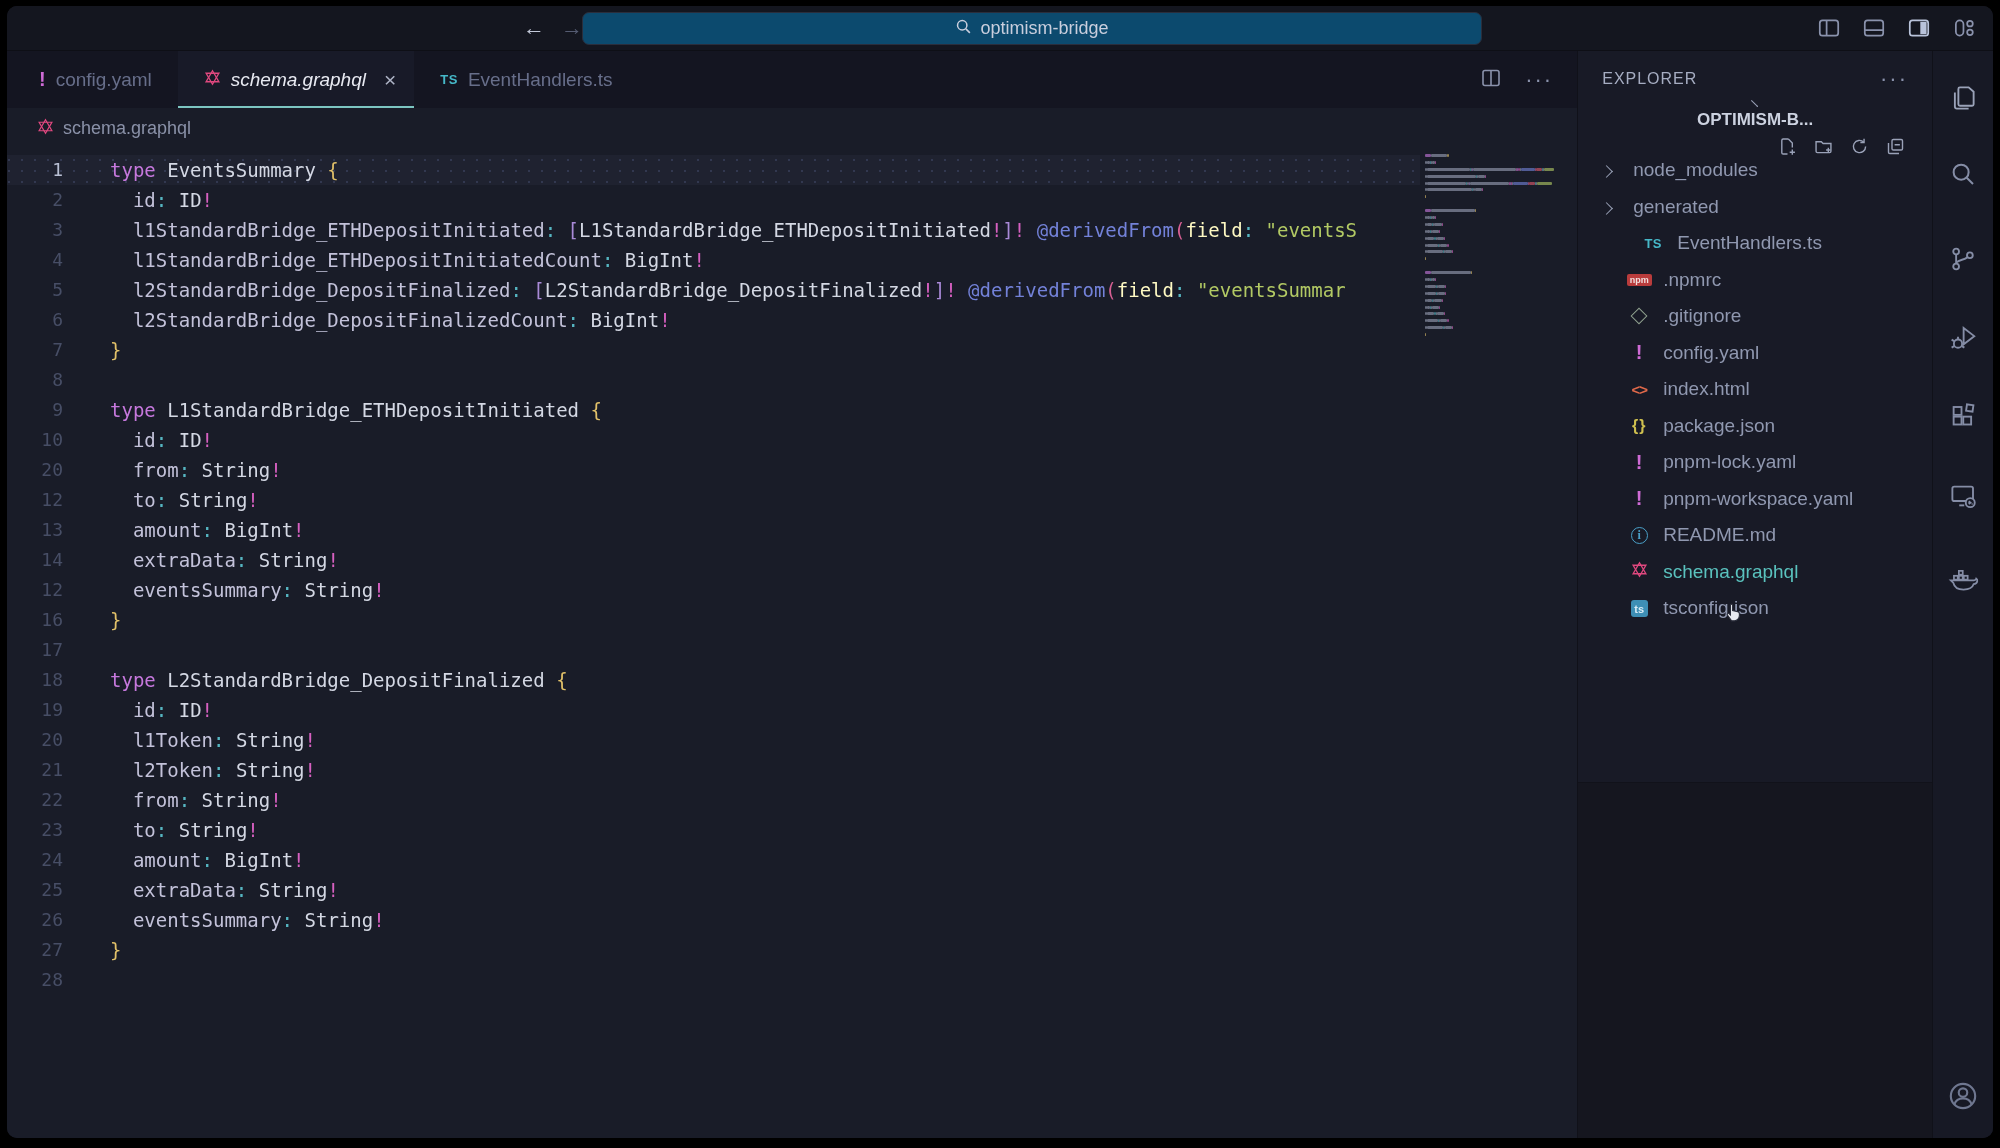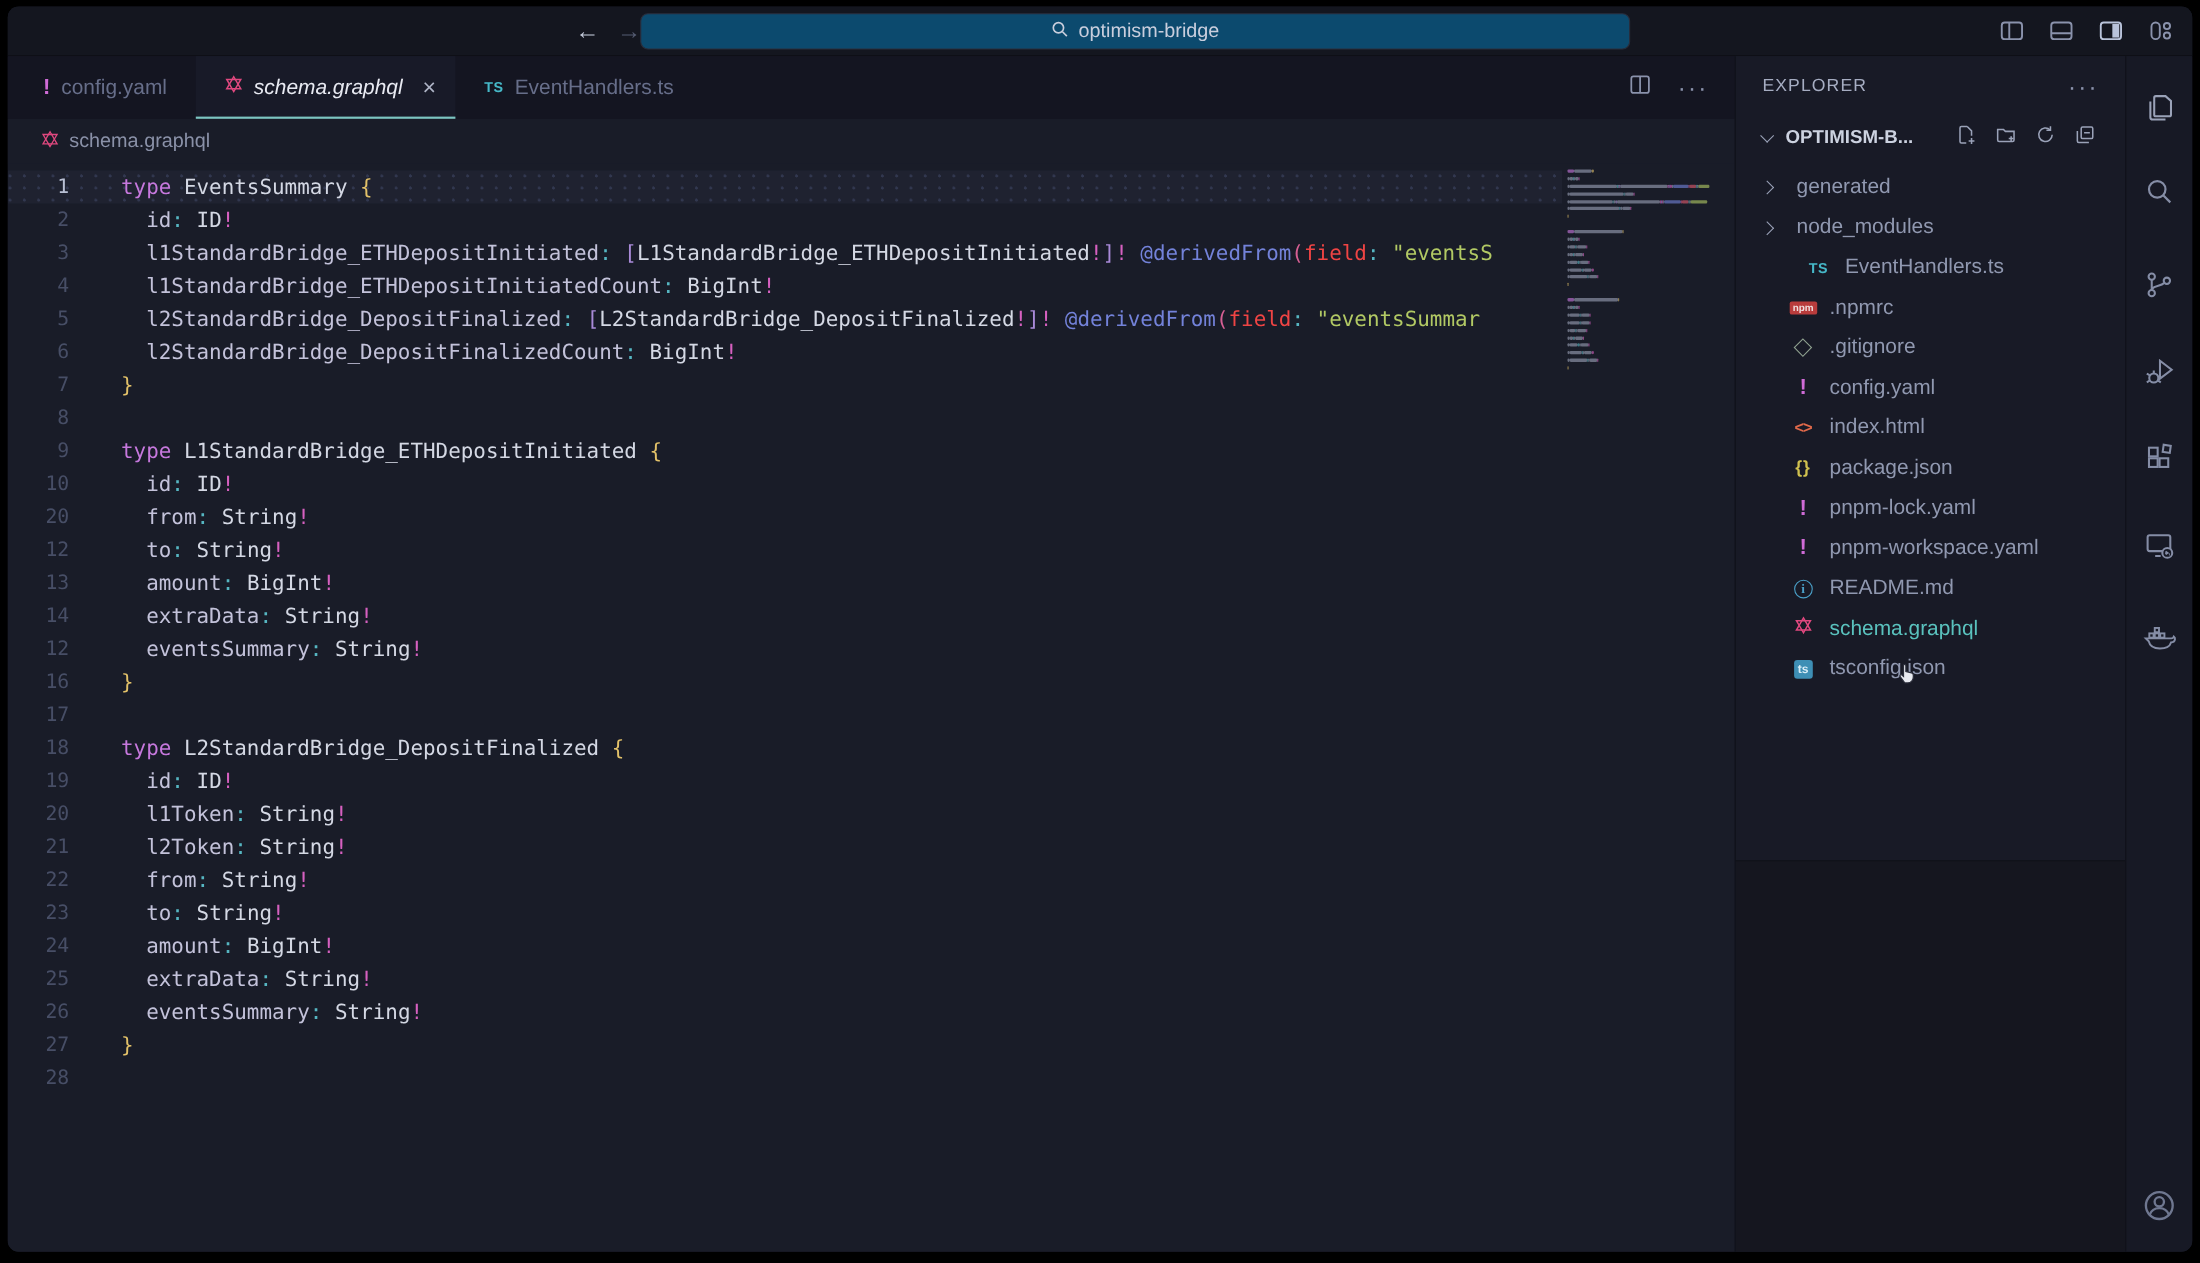--- a/index.html
+++ b/index.html
@@ -38,36 +38,36 @@
   .hl-line{position:absolute;left:0;top:6px;width:1413px;height:30px;background:#1f2230;
     background-image:radial-gradient(circle at 2px 5px,#323850 1.2px,transparent 1.5px);background-size:13px 11px;z-index:0;}
   .gutter{position:absolute;left:0;top:6px;width:96px;z-index:1;}
   .gn{height:30px;line-height:30px;text-align:right;padding-right:40px;color:#474e66;font-size:18px;}
   .gn.act{color:#b9c0d4;}
   .codelines{position:absolute;left:103px;top:6px;z-index:1;white-space:pre;}
   .cl{height:30px;line-height:30px;}
   .tok-k{color:#c678dd;}  .tok-t{color:#d4d8e4;}  .tok-f{color:#c3c2da;}
   .tok-c{color:#56b6c2;}  .tok-b{color:#d660c0;}  .tok-sb{color:#a98ad8;}
   .tok-cb{color:#e2c169;} .tok-d{color:#7382d9;}  .tok-p{color:#d65f93;}
-  .tok-a{color:#ef4444;}  .tok-s{color:#b2c964;}  .tok-w{color:#c3c2da;}
+  .tok-a{color:#fef9c3;}  .tok-s{color:#b2c964;}  .tok-w{color:#c3c2da;}
   
   .minimap{position:absolute;left:1418px;top:5px;width:133px;z-index:2;}
   .mm-row{height:3px;margin-bottom:3.9px;white-space:nowrap;font-size:0;line-height:0;}
   .mm-row span{display:inline-block;height:3px;opacity:.62;border-radius:1px;vertical-align:top;}
   .mm-row .tok-w,.mm-row .tok-t,.mm-row .tok-f{background:#9aa0b4;}
   .mm-row .tok-k{background:#c678dd;} .mm-row .tok-cb{background:#e2c169;}
   .mm-row .tok-c{background:#56b6c2;} .mm-row .tok-b{background:#d660c0;}
   .mm-row .tok-sb{background:#a98ad8;} .mm-row .tok-d{background:#7382d9;}
   .mm-row .tok-p{background:#d65f93;} .mm-row .tok-a{background:#e05c6e;}
   .mm-row .tok-s{background:#b2c964;}
   
   .exp-title{height:56px;display:flex;align-items:center;padding:0 24px;color:#a6adc2;
     font-size:16px;letter-spacing:1px;}
   .exp-title .ellipsis{margin-left:auto;}
-  .exp-section{height:36px;display:flex;align-items:center;padding:0 26px 0 20px;color:#ccd2e0;font-weight:bold;font-size:17px;gap:6px;}
+  .exp-section{height:36px;display:flex;align-items:center;padding:0 26px 0 20px;color:#ccd2e0;font-weight:bold;font-size:17px;gap:6px;flex-direction:column;}
   .exp-section .sec-icons{margin-left:auto;display:flex;gap:15px;color:#9aa2b8;}
   .filetree{position:absolute;left:0;top:101px;right:0;}
   .trow{height:36.5px;display:flex;align-items:center;font-size:19px;color:#9098b0;cursor:pointer;}
   .trow .lbl{margin-left:9px;}
   .trow.sel .lbl{color:#5ac2be;}
   .chev{width:8px;height:8px;border-right:1.8px solid #9aa2b8;border-bottom:1.8px solid #9aa2b8;display:inline-block;}
   .chev.r{transform:rotate(-45deg);margin-left:4px;}
   .chev.d{transform:rotate(45deg);margin-top:-4px;margin-left:4px;}
   .chevcell{width:26px;padding-left:20px;flex:none;}
   .iconcell{width:30px;flex:none;display:flex;justify-content:center;align-items:center;}
@@ -301,25 +301,25 @@
                   <path d="M16 20H5.5A1.5 1.5 0 0 1 4 18.5V8"></path>
                   <line x1="11" y1="10" x2="17" y2="10"></line>
                 </g>
               </svg>
           </span>
         </span>
       </div>
       <div class="filetree" id="filetree">
           <div class="trow">
             <span class="chevcell"><span class="chev r"></span></span>
+            <span class="lbl">node_modules</span>
+          </div>
+          <div class="trow">
+            <span class="chevcell"><span class="chev r"></span></span>
             <span class="lbl">generated</span>
-          </div>
-          <div class="trow">
-            <span class="chevcell"><span class="chev r"></span></span>
-            <span class="lbl">node_modules</span>
           </div>
           <div class="trow">
             <span class="chevcell"></span>
             <span class="iconcell child">
               <span class="ic ts-ic">TS</span>
             </span>
             <span class="lbl">EventHandlers.ts</span>
           </div>
           <div class="trow">
             <span class="chevcell"></span>

